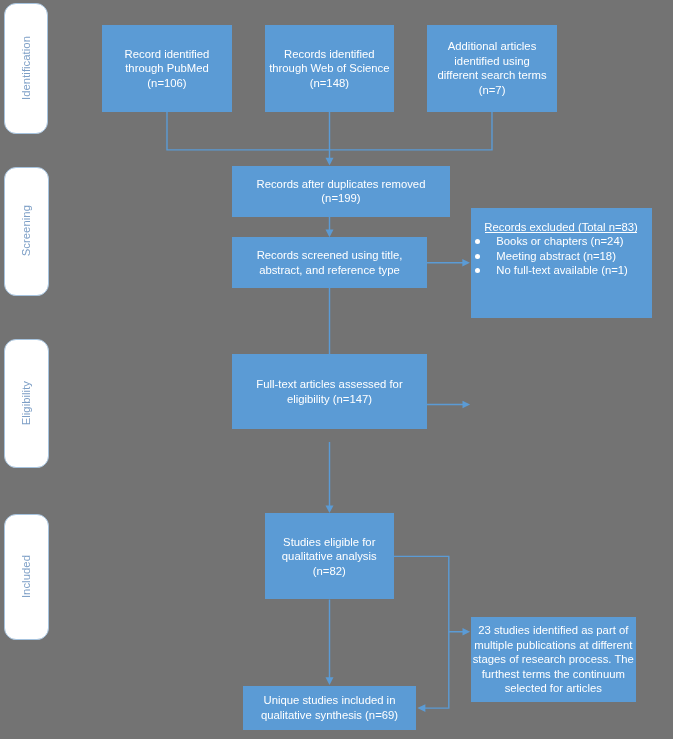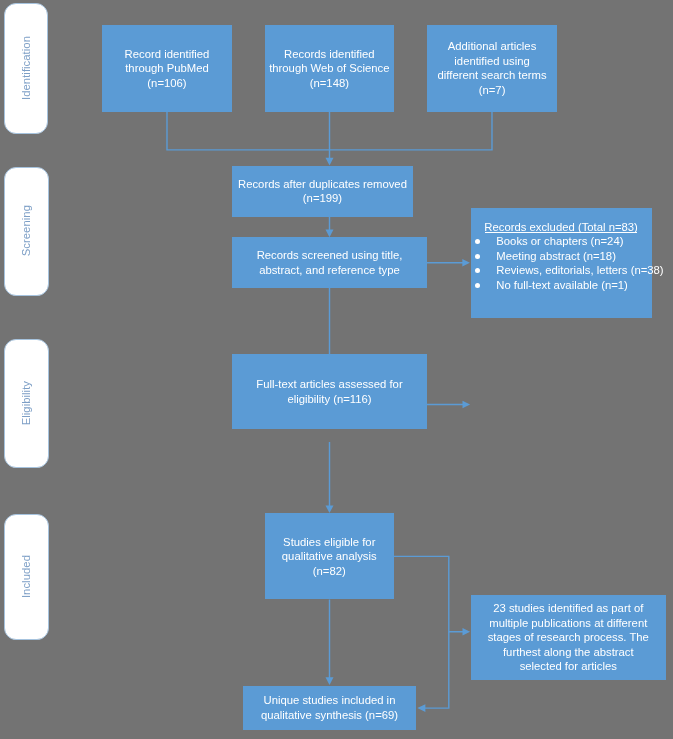--- a/index.html
+++ b/index.html
@@ -130,62 +130,61 @@
   </div>
   <div class="fbox" style="left:427.3px;top:25px;width:129.5px;height:86.5px;">
     <div class="txt">
       <div>Additional articles</div>
       <div>identified using</div>
       <div>different search terms</div>
       <div>(n=7)</div>
     </div>
   </div>
 
-  <div class="fbox" style="left:232px;top:165.9px;width:181px;height:51px;">
+  <div class="fbox" style="left:232px;top:165.9px;width:218px;height:51px;">
     <div class="txt">
       <div>Records after duplicates removed</div>
       <div>(n=199)</div>
     </div>
   </div>
   <div class="fbox" style="left:232px;top:237.2px;width:195px;height:50.8px;">
     <div class="txt">
       <div>Records screened using title,</div>
       <div>abstract, and reference type</div>
     </div>
   </div>
   <div class="exbox" style="left:470.6px;top:207.7px;width:181px;height:110px;">
     <div class="exhead"><u>Records excluded (Total n=83)</u></div>
     <ul>
       <li><span class="bullet"></span><span>Books or chapters (n=24)</span></li>
       <li><span class="bullet"></span><span>Meeting abstract (n=18)</span></li>
-      <li><span class="bullet"></span><span>Reviews, editorials, letters (n=38)</span></li>
       <li><span class="bullet"></span><span>No full-text available (n=1)</span></li>
     </ul>
   </div>
 
   <div class="fbox" style="left:232px;top:354px;width:195px;height:75px;">
     <div class="txt">
       <div>Full-text articles assessed for</div>
-      <div>eligibility (n=116)</div>
+      <div>eligibility (n=147)</div>
     </div>
   </div>
 
   <div class="fbox" style="left:264.5px;top:513.1px;width:129.5px;height:86.4px;">
     <div class="txt">
       <div>Studies eligible for</div>
       <div>qualitative analysis</div>
       <div>(n=82)</div>
     </div>
   </div>
-  <div class="fbox" style="left:470.8px;top:595px;width:195px;height:85.4px;align-items:center;">
+  <div class="fbox" style="left:470.8px;top:617px;width:165px;height:85.4px;align-items:center;">
     <div class="txt">
       <div>23 studies identified as part of</div>
       <div>multiple publications at different</div>
       <div>stages of research process. The</div>
-      <div>furthest along the abstract</div>
+      <div>furthest terms the continuum</div>
       <div>selected for articles</div>
     </div>
   </div>
   <div class="fbox" style="left:243.2px;top:686.4px;width:172.6px;height:43.2px;align-items:center;">
     <div class="txt">
       <div>Unique studies included in</div>
       <div>qualitative synthesis (n=69)</div>
     </div>
   </div>
 

